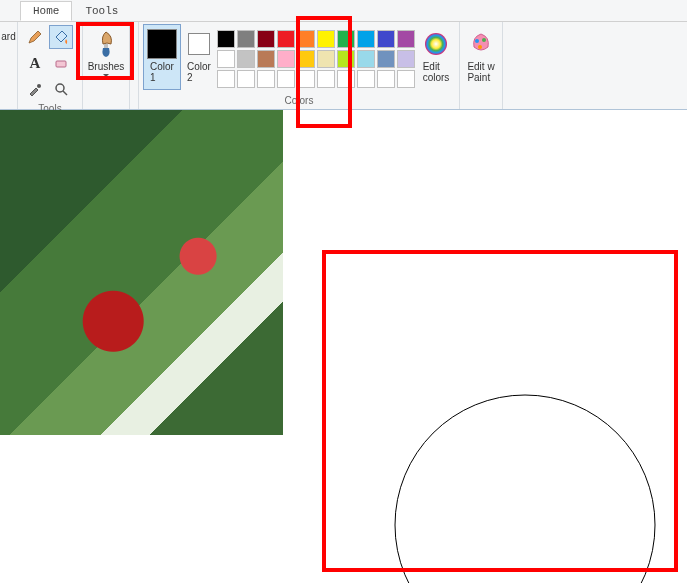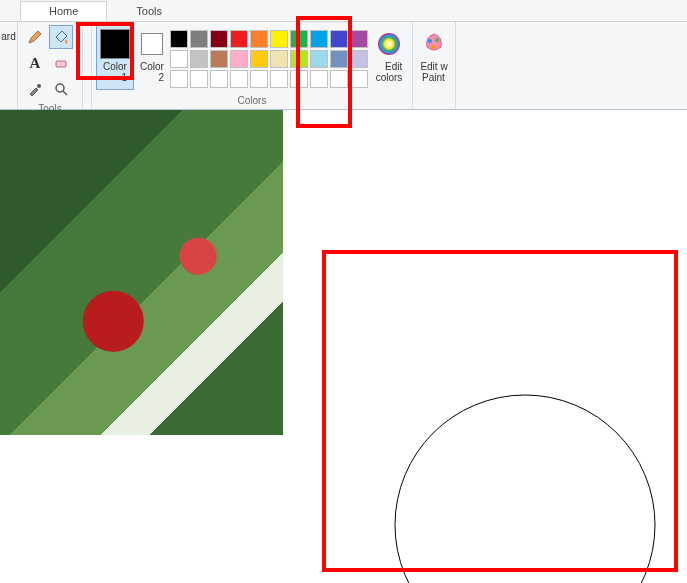--- a/index.html
+++ b/index.html
@@ -1,27 +1,27 @@
 <!DOCTYPE html>
 <html><head>
 <meta charset="utf-8">
 <style>
   * { box-sizing: border-box; margin: 0; padding: 0; }
   body { font-family: "Segoe UI", Tahoma, sans-serif; font-size: 11px; background: #fff; width: 687px; height: 583px; overflow: hidden; color: #333; }
   .tabs { display: flex; background: #f5f6f7; border-bottom: 1px solid #d0d0d0; height: 22px; align-items: flex-end; padding-left: 20px; }
-  .tab { padding: 3px 28px; font-size: 11px; color: #444; cursor: pointer; border: 1px solid transparent; }
+  .tab { padding: 3px 12px; font-size: 11px; color: #444; cursor: pointer; border: 1px solid transparent; font-family: Liberation Mono, monospace; }
   .tab.active { background: #fff; border: 1px solid #d0d0d0; border-bottom: 1px solid #fff; }
   .ribbon { display: flex; background: #f5f6f7; height: 88px; border-bottom: 1px solid #b0c4d8; }
   .group { display: flex; flex-direction: column; align-items: center; border-right: 1px solid #d8dde2; padding: 2px 4px 0 4px; height: 100%; }
   .group-items { display: flex; align-items: flex-start; flex: 1; gap: 2px; }
   .group-label { font-size: 10px; color: #666; text-align: center; padding: 1px 0 3px 0; width: 100%; }
   .big-btn { display: flex; flex-direction: column; align-items: center; justify-content: flex-start; width: 38px; height: 66px; padding-top: 4px; cursor: pointer; border: 1px solid transparent; }
   .big-btn.selected { background: #cde6f7; border: 1px solid #7da2ce; }
   .big-btn .icon-slot { width: 30px; height: 30px; display: flex; align-items: center; justify-content: center; }
-  .big-btn .lbl { font-size: 10px; text-align: right; line-height: 11px; margin-top: 2px; }
+  .big-btn .lbl { font-size: 10px; text-align: left; line-height: 11px; margin-top: 2px; }
   .small-btn { width: 24px; height: 24px; display: flex; align-items: center; justify-content: center; cursor: pointer; border: 1px solid transparent; margin: 1px; }
   .small-btn.selected { background: #cde6f7; border: 1px solid #7da2ce; }
   .tools-grid { display: flex; flex-wrap: wrap; width: 56px; }
   .color-swatch { width: 30px; height: 30px; border: 1px solid #888; }
   .palette { display: grid; grid-template-columns: repeat(10, 18px); grid-template-rows: repeat(3, 18px); gap: 2px; padding-top: 6px; }
   .pal-cell { width: 18px; height: 18px; border: 1px solid #c0c0c0; cursor: pointer; }
   .red-box { position: absolute; border: 4px solid #ff0000; pointer-events: none; }
   .hl-fill { left: 76px; top: 22px; width: 58px; height: 58px; }
   .hl-color1 { left: 296px; top: 16px; width: 56px; height: 112px; }
   .hl-circle { left: 322px; top: 250px; width: 356px; height: 322px; }
@@ -86,20 +86,36 @@
           <svg width="16" height="16">
               <circle cx="7" cy="7" r="4" fill="none" stroke="#555" stroke-width="1.5"></circle>
               <line x1="10" y1="10" x2="14" y2="14" stroke="#555" stroke-width="1.5"></line>
             </svg>
         </div>
       </div>
     </div>
     <div class="group-label">Tools</div>
   </div>
 
+  <div class="group">
+    <div class="group-items">
+      <div class="big-btn">
+        <div class="icon-slot">
+          <svg width="26" height="28">
+              <path d="M13 2 Q20 6 18 14 Q14 12 10 14 Q8 6 13 2 Z" fill="#d9a66b" stroke="#8a5a2a"></path>
+              <rect x="11" y="14" width="4" height="4" fill="#c0c0c0"></rect>
+              <path d="M10 18 Q8 26 13 27 Q18 26 16 18 Z" fill="#3a6ea5"></path>
+            </svg>
+        </div>
+        <div class="lbl">Brushes</div>
+        <div class="dropdown-arrow"></div>
+      </div>
+    </div>
+    <div class="group-label"></div>
+  </div>
 
   <div class="group">
     <div class="group-label"></div>
   </div>
 
 
   <div class="group" style="flex:0 0 auto;">
     <div class="group-items">
       <div class="big-btn selected">
         <div class="icon-slot">

